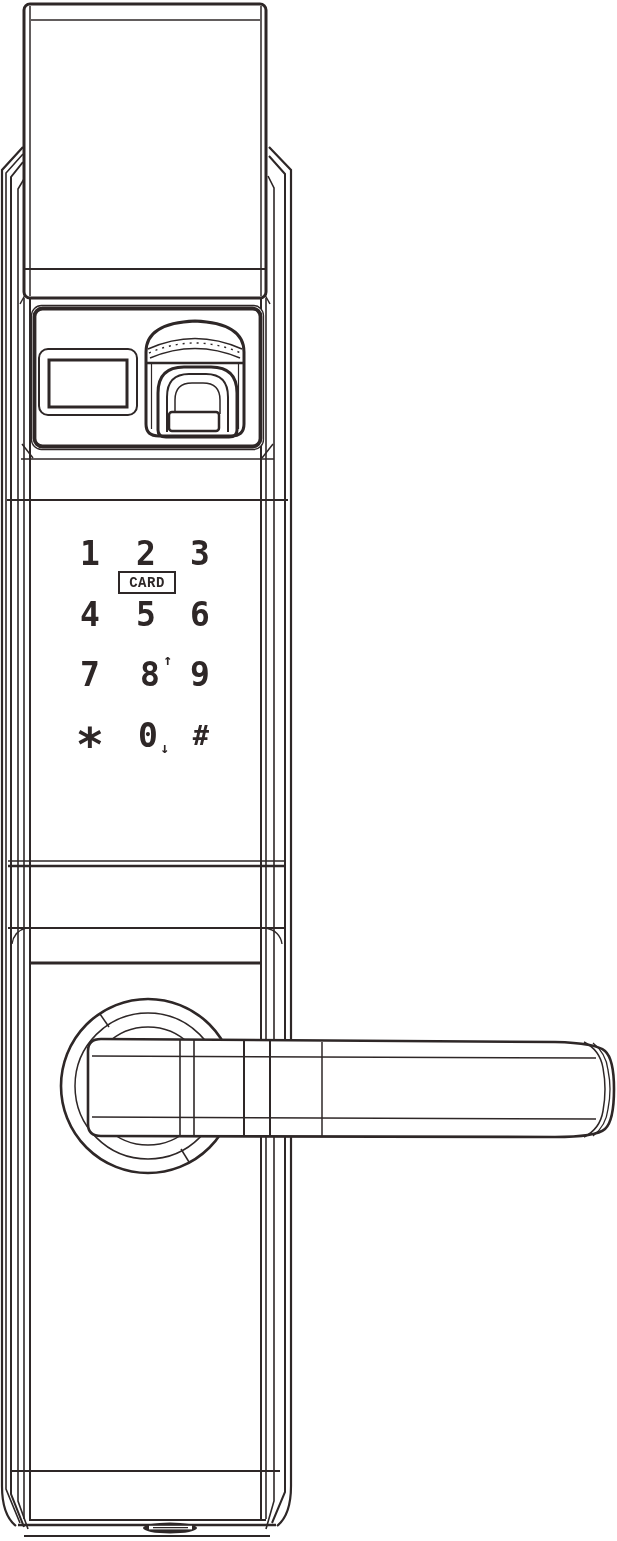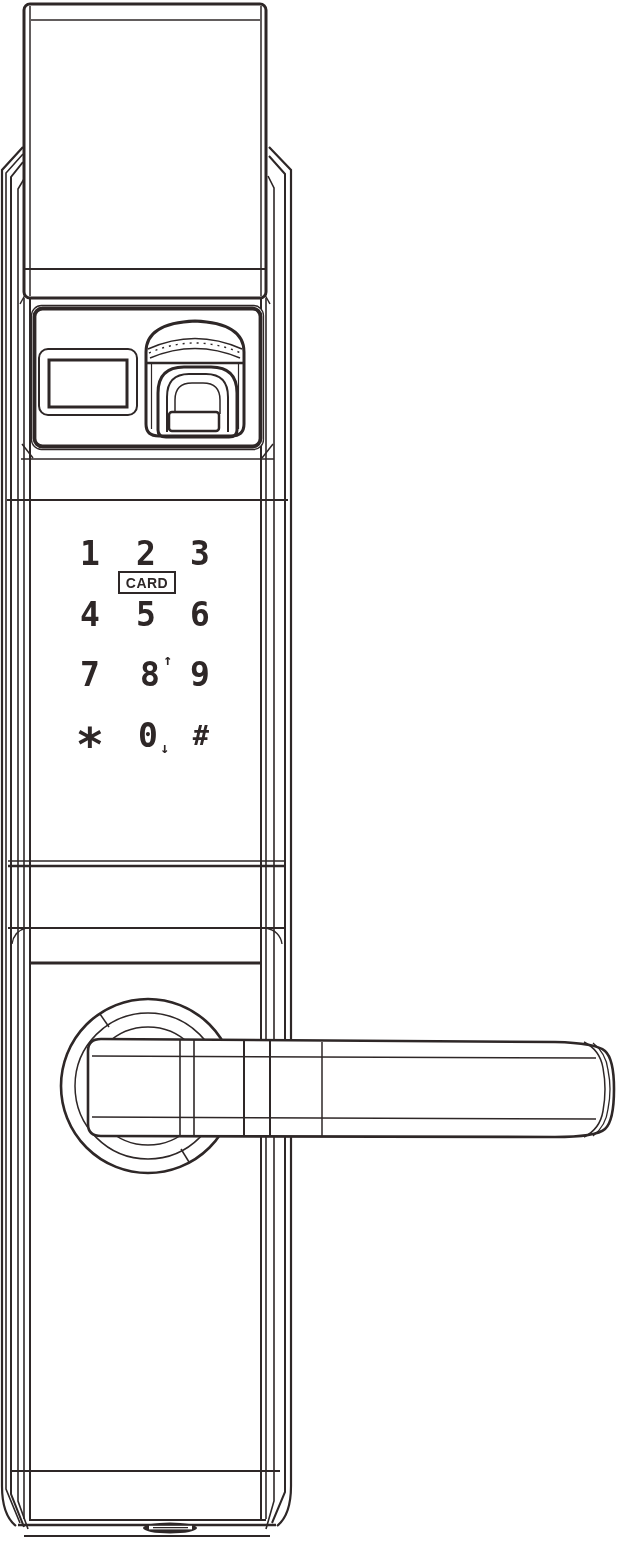--- a/index.html
+++ b/index.html
@@ -34,21 +34,21 @@
     position:absolute; font-size:15px; font-weight:bold; line-height:1;
     color:var(--ink);
   }
   .key--8 .suffix { top:9px;  left:43px; }
   .key--0 .suffix { bottom:9px; left:42px; }
 
   .card-badge {
     position:absolute; left:118px; top:571px; width:58px; height:23px;
     border:2.5px solid var(--ink);
     display:flex; align-items:center; justify-content:center;
-    font-family:Liberation Sans, sans-serif;
+    font-family:Liberation Mono, monospace;
     font-weight:bold; font-size:14px; letter-spacing:.5px; color:var(--ink);
     background:var(--bg);
   }
 </style>
 </head>
 <body>
 
 <div class="stage">
 
   <svg class="art" width="617" height="1541" viewBox="0 0 617 1541">

